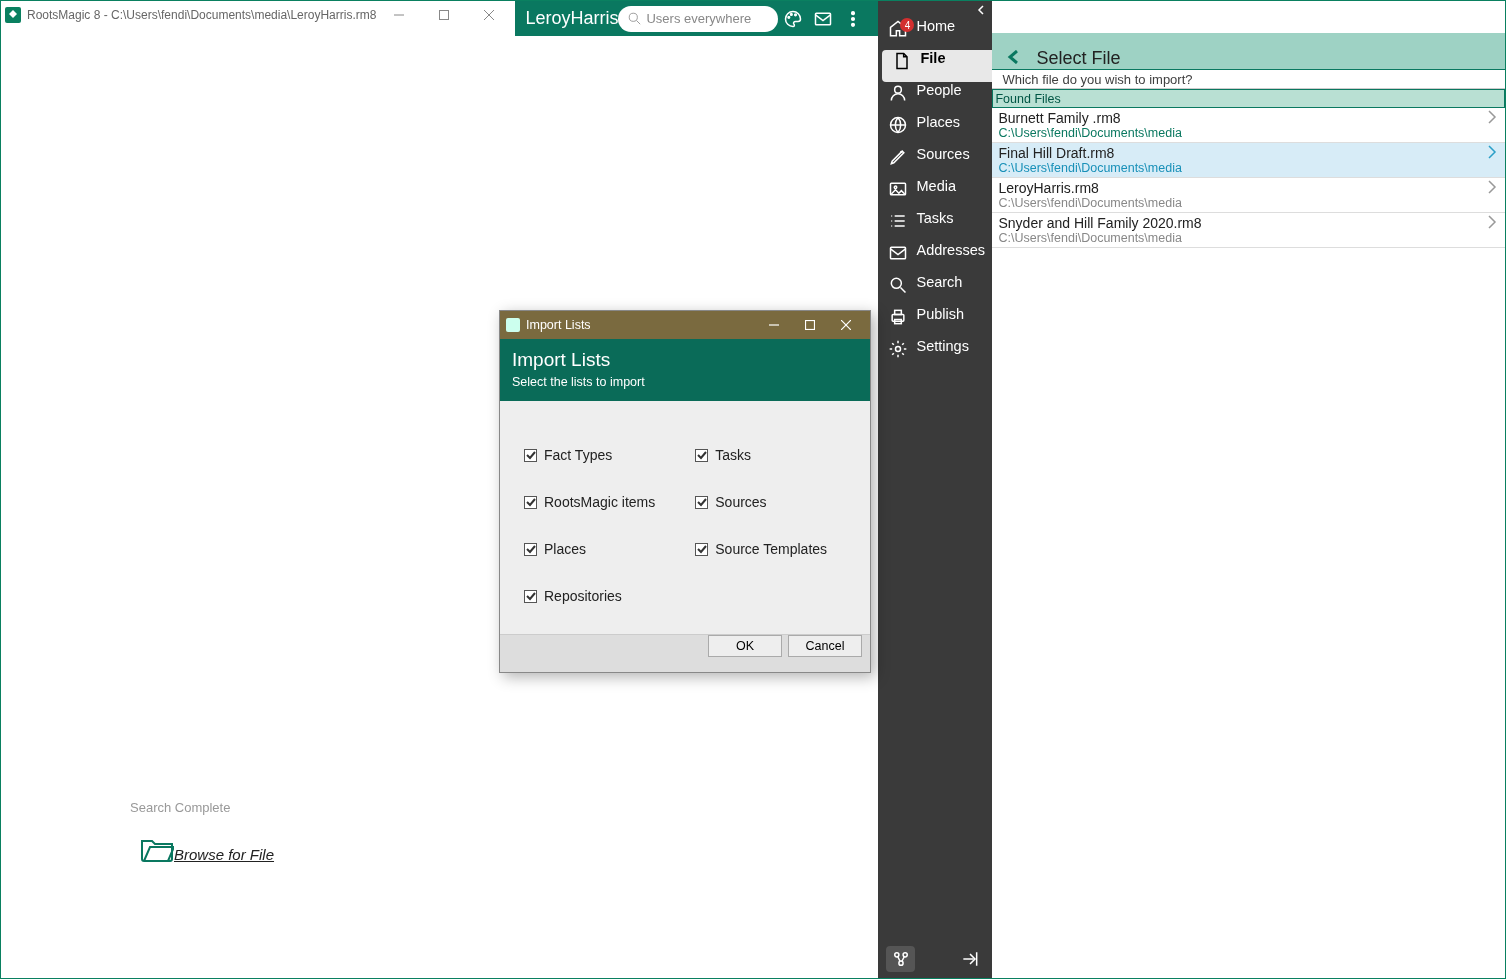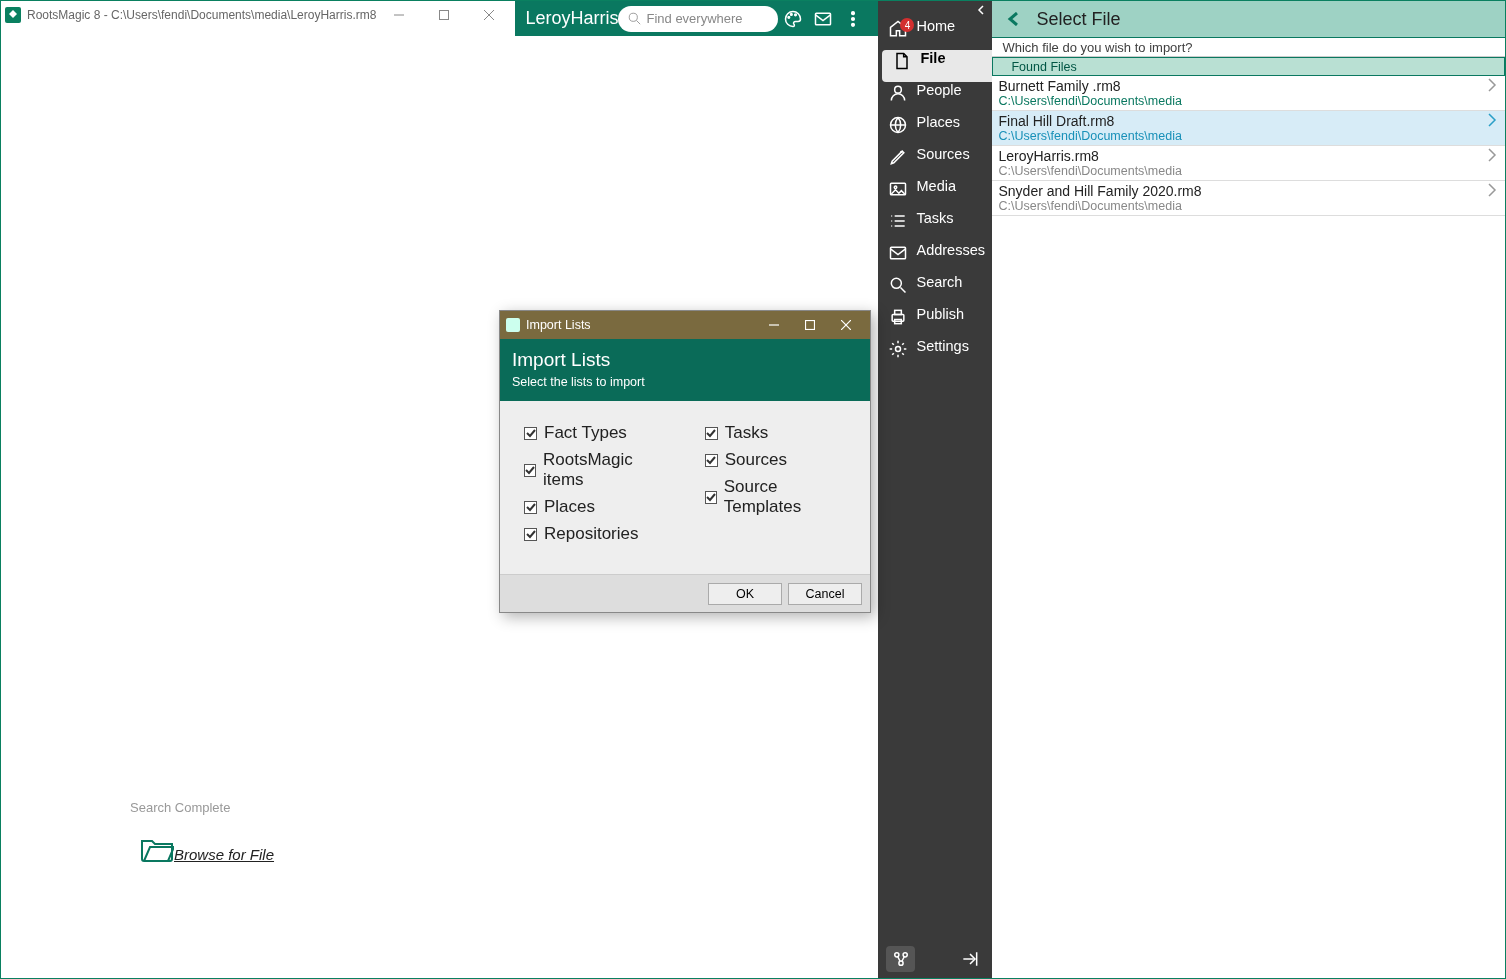--- a/index.html
+++ b/index.html
@@ -34,27 +34,27 @@
 .sidebar .nav-item.active { background: #e8e8e8; color: #000; font-weight: 600; border-radius: 4px 0 0 4px; margin-left:4px;}
 .sidebar .nav-item.active .nav-icon svg { stroke: #000; }
 .sidebar .badge { position: absolute; left: 22px; top: 0px; background: #d32f2f; color: #fff; font-size: 10px; min-width: 14px; height: 14px; border-radius: 7px; display: flex; align-items: center; justify-content: center; padding: 0 3px; }
 
 .sidebar .bottom-icons { position: absolute; bottom: 6px; left: 0; right: 0; display: flex; align-items: center; padding: 0 8px; gap: 40px; }
 .sidebar .bottom-icons .bicon { width: 44px; height: 26px; border-radius: 4px; display:flex; align-items:center; justify-content:center; }
 .sidebar .bottom-icons .bicon.hl { background: #555; }
 .sidebar .bottom-icons svg { width: 20px; height: 20px; stroke: #fff; fill: none; stroke-width: 1.8; }
 
 .main { flex: 1; display: flex; flex-direction: column; background: #fff; min-width: 0; }
-.page-header { height: 37px; background: #9ed2c4; border-bottom: 1px solid #0a7860; display: flex; align-items: center; padding-left: 10px; color: #0a5040; }
+.page-header { height: 37px; background: #9ed2c4; border-bottom: 1px solid #0a7860; display: flex; align-items: flex-end; padding-left: 10px; color: #0a5040; margin-top: 32px; }
 .page-header .back-chev { width: 24px; height: 24px; display: flex; align-items: center; justify-content: center; cursor: pointer; margin-right: 10px; }
 .page-header .back-chev svg { width: 14px; height: 14px; stroke: #0a7860; fill:none; stroke-width: 3; }
 .page-header .page-title { font-size: 18px; color: #222; }
 
 .prompt-row { height: 19px; display: flex; align-items: center; padding-left: 10px; font-size: 13px; color: #404040; border-bottom: 1px solid #ccc; }
-.found-header { height: 19px; background: #b9e0d3; border: 1px solid #0a7860; display: flex; align-items: center; padding-left: 18px; font-size: 12.5px; color: #054; }
+.found-header { height: 19px; background: #b9e0d3; border: 1px solid #0a7860; display: flex; align-items: center; padding-left: 2px; font-size: 12.5px; color: #054; }
 
 .file-list { }
 .file-row { border-bottom: 1px solid #ddd; padding: 2px 8px 2px 6px; display: flex; align-items: flex-start; cursor: pointer; }
 .file-row .file-info { flex: 1; }
 .file-row .file-name { font-size: 14px; color: #222; }
 .file-row .file-path { font-size: 12.5px; color: #888; }
 .file-row.selected { background: #d7ecf7; }
 .file-row.selected .file-path { color: #1890b8; }
 .file-row.first .file-path { color: #0a7860; }
 .file-row .chev-right { color: #999; }
@@ -72,24 +72,24 @@
 .dialog .dlg-titlebar { height: 28px; background: #7a6a3f; display: flex; align-items: center; padding: 0 6px; color: #fff; font-size: 12.5px; }
 .dialog .dlg-titlebar .dlg-icon-sm { width: 14px; height: 14px; background: #cfe; border-radius: 2px; margin-right: 6px; }
 .dialog .dlg-titlebar .dlg-spacer { flex: 1; }
 .dialog .dlg-titlebar .dlg-win-btn { width: 36px; height: 28px; display: flex; align-items: center; justify-content: center; cursor: pointer; }
 .dialog .dlg-titlebar .dlg-win-btn svg { width: 10px; height: 10px; stroke: #fff; fill: none; stroke-width: 1.2; }
 .dialog .dlg-header { background: #0a6b58; color: #fff; padding: 10px 12px 12px; }
 .dialog .dlg-header .dlg-title { font-size: 19px; font-weight: 400; }
 .dialog .dlg-header .dlg-sub { font-size: 12.5px; margin-top: 4px; }
 .dialog .dlg-body { background: #eee; padding: 22px 24px 30px; display: flex; gap: 40px; }
 .dialog .cb-col { display: flex; flex-direction: column; gap: 7px; }
-.dialog .cb-row { display: flex; align-items: center; gap: 7px; font-size: 17px; color: #222; cursor: pointer; }
+.dialog .cb-row { display: flex; align-items: center; gap: 7px; font-size: 14px; color: #222; cursor: pointer; margin-top: 24px; }
 .dialog .cb { width: 13px; height: 13px; border: 1px solid #555; display: flex; align-items: center; justify-content: center; background:#fff;}
 .dialog .cb svg { width: 10px; height: 10px; stroke: #333; fill: none; stroke-width: 2; }
-.dialog .dlg-footer { background: #ddd; height: 38px; display: flex; align-items: center; justify-content: flex-end; gap: 6px; padding-right: 8px; border-top: 1px solid #ccc; }
+.dialog .dlg-footer { background: #ddd; height: 38px; display: flex; align-items: flex-start; justify-content: flex-end; gap: 6px; padding-right: 8px; border-top: 1px solid #ccc; }
 .dialog .dlg-btn { width: 74px; height: 22px; background: #eee; border: 1px solid #aaa; font-size: 12.5px; cursor: pointer; }
 </style>
 </head>
 <body>
 
 <div class="window-frame">
 
   <div class="titlebar">
     <div class="app-icon">
       <svg viewBox="0 0 12 12">
@@ -118,21 +118,21 @@
   </div>
 
   <div class="header-bar">
     <div class="db-name">LeroyHarris</div>
     <div class="spacer"></div>
     <div class="search-box">
       <svg viewBox="0 0 16 16">
           <circle cx="6.5" cy="6.5" r="5" stroke="#888" fill="none"></circle>
           <line x1="10.5" y1="10.5" x2="15" y2="15" stroke="#888"></line>
         </svg>
-      <span>Find everywhere</span>
+      <span>Users everywhere</span>
     </div>
     <div class="hdr-icon">
         <svg viewBox="0 0 24 24">
           <path d="M12 3 a9 9 0 1 0 0 18 c2 0 2-2 1-3 s0-3 2-3 h3 a3 3 0 0 0 3-3 a9 9 0 0 0-9-9z"></path>
           <circle cx="7" cy="10" r="1"></circle>
           <circle cx="10" cy="6.5" r="1"></circle>
           <circle cx="15" cy="7" r="1"></circle>
         </svg>
       </div>
     <div class="hdr-icon">

